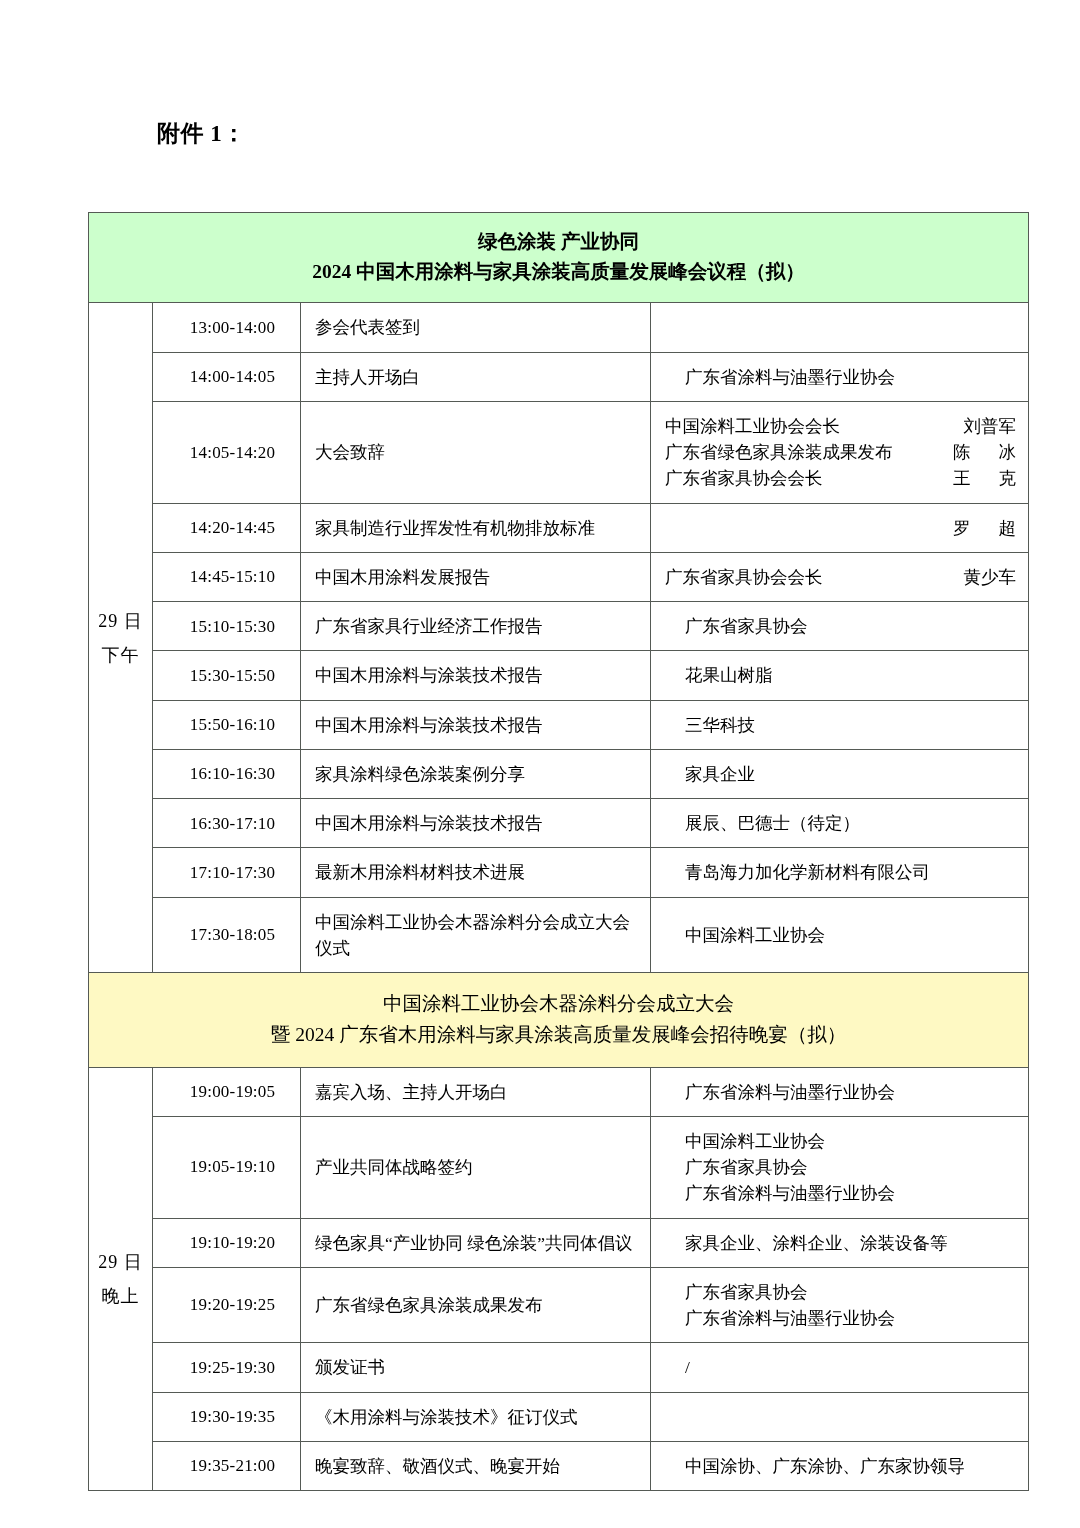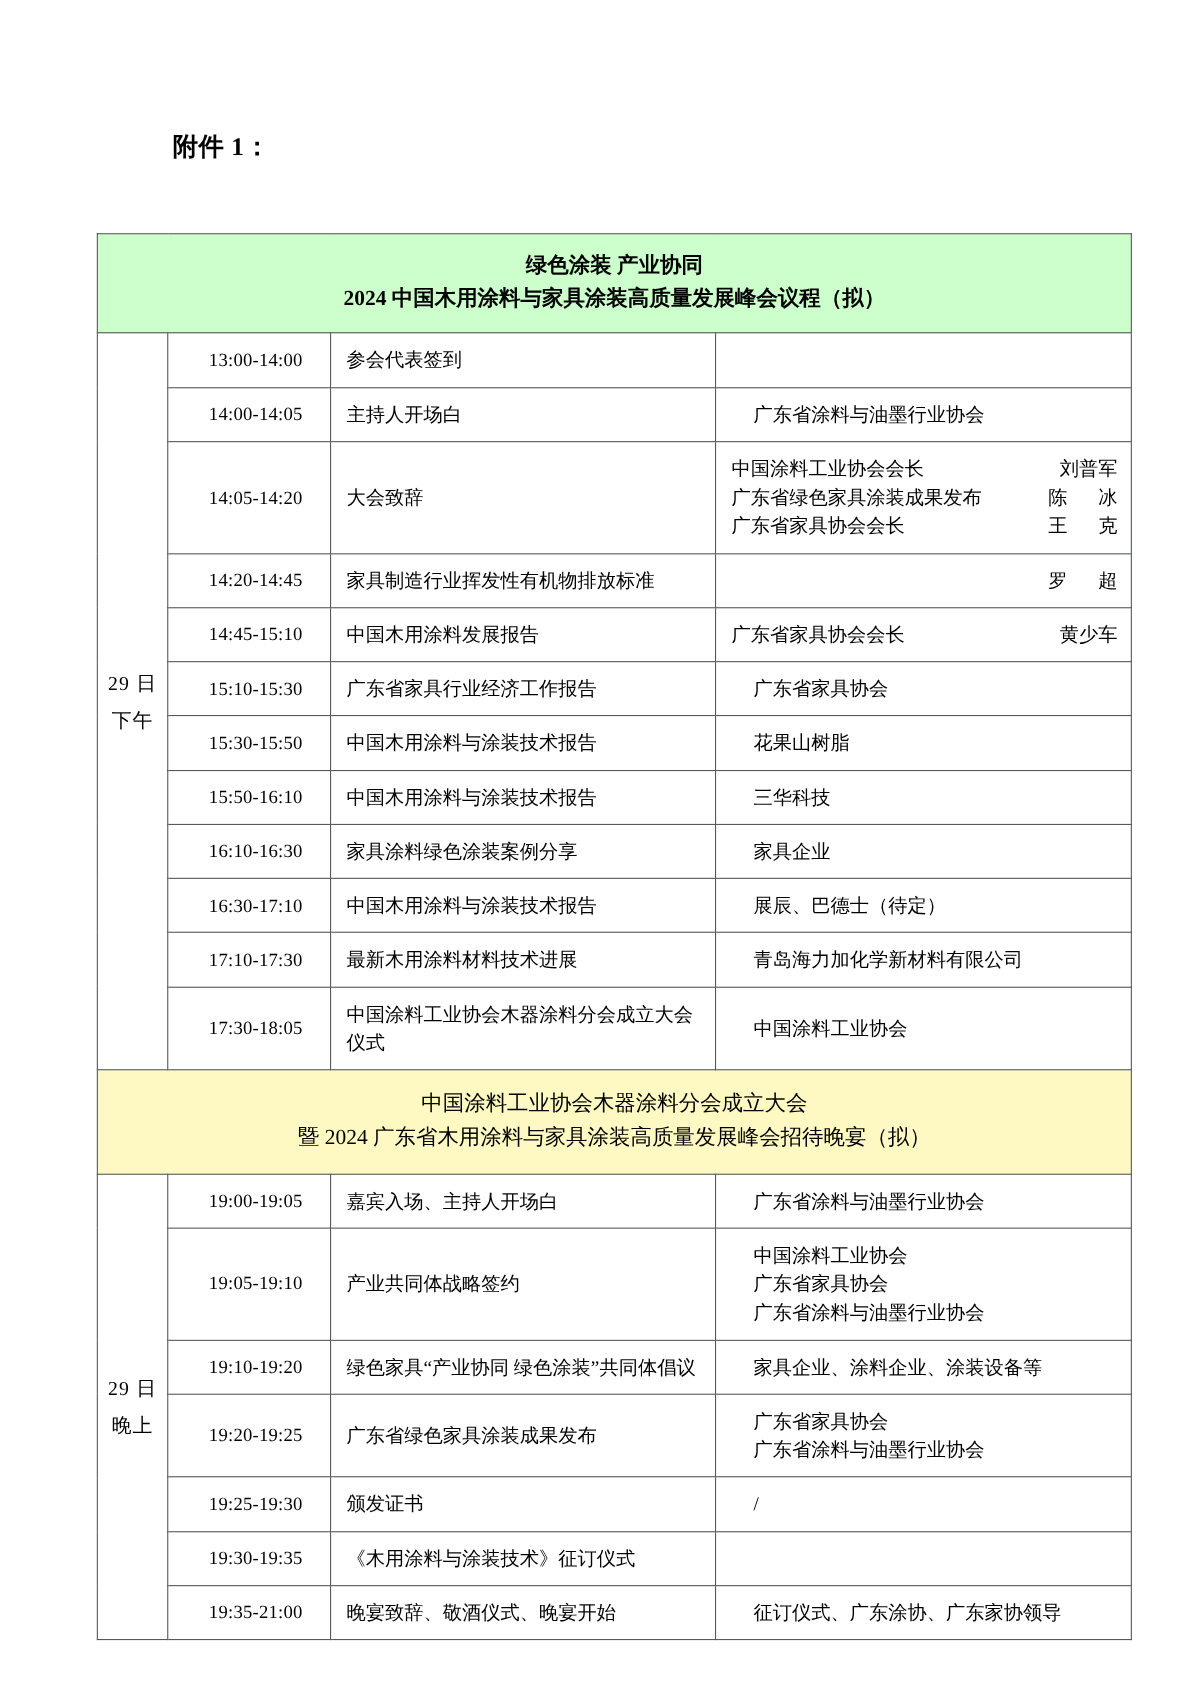--- a/index.html
+++ b/index.html
@@ -340,21 +340,21 @@
         <td class="cell-item">《木用涂料与涂装技术》征订仪式</td>
         <td class="cell-org">
             <div class="org-stack"></div>
           </td>
       </tr>
       <tr>
         <td class="cell-time">19:35-21:00</td>
         <td class="cell-item">晚宴致辞、敬酒仪式、晚宴开始</td>
         <td class="cell-org">
             <div class="org-stack">
-              <div class="org-plain">征订仪式、广东涂协、广东家协领导</div>
+              <div class="org-plain">中国涂协、广东涂协、广东家协领导</div>
             </div>
           </td>
       </tr>
 
     </tbody>
   </table>
 
 </div>
 
 </body></html>

